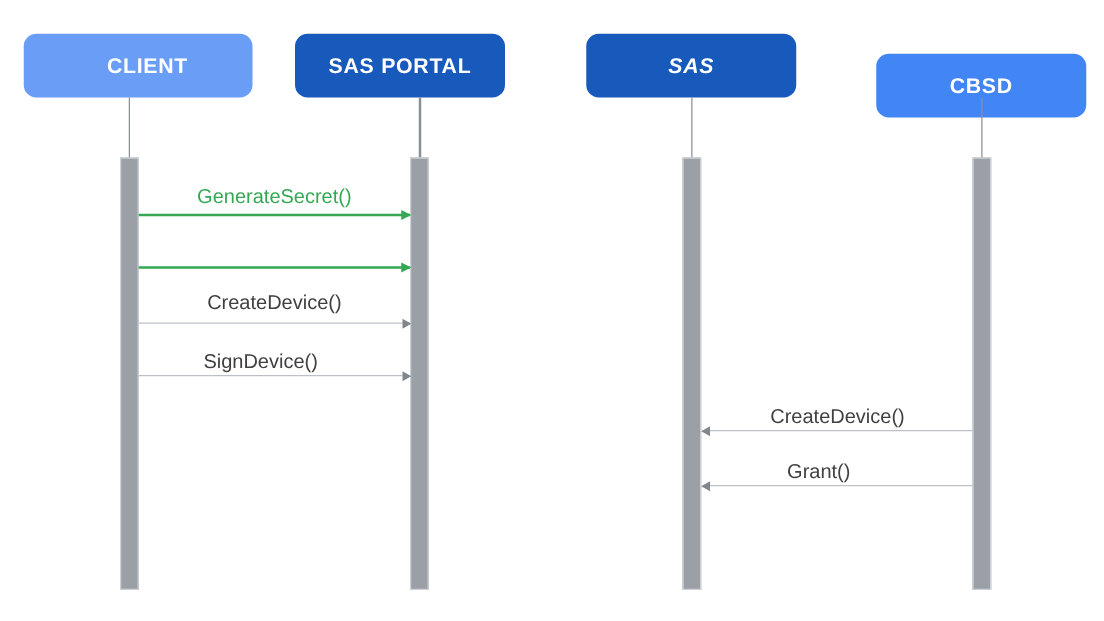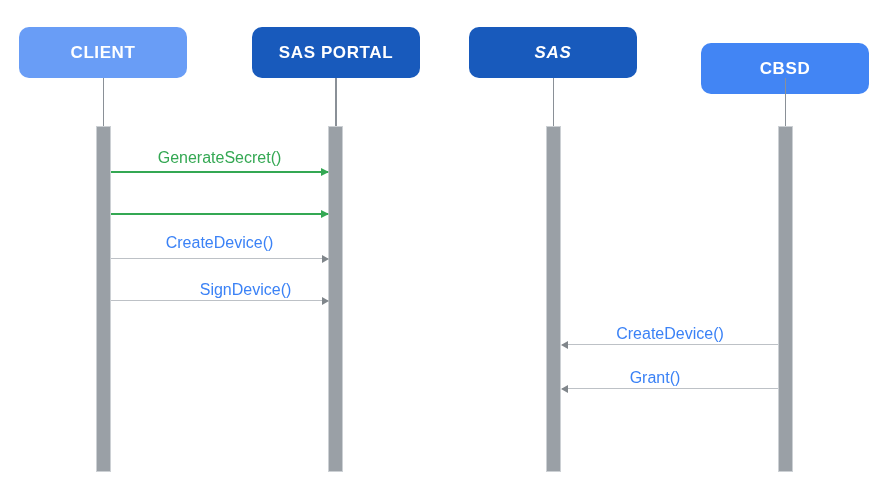--- a/index.html
+++ b/index.html
@@ -44,21 +44,21 @@
     border: 1px solid #ccd0d4;
     box-sizing: content-box;
   }
   .msg-label {
     position: absolute;
     font-size: 16px;
     text-align: center;
     white-space: nowrap;
   }
   .msg-label.green { color: #34a853; }
-  .msg-label.gray  { color: #3b82f6; }
+  .msg-label.gray  { color: #404040; }
   .msg-line {
     position: absolute;
     height: 0;
   }
   .msg-line.green { border-top: 2px solid #34a853; }
   .msg-line.gray  { border-top: 1.5px solid #bdc1c6; }
   .arrowhead {
     position: absolute;
     width: 0;
     height: 0;
@@ -80,24 +80,24 @@
     border-top: 4px solid transparent;
     border-bottom: 4px solid transparent;
     border-right: 7px solid #80868b;
   }
 </style>
 </head>
 <body>
 
 <div class="canvas">
 
-  <div class="actor actor-light" style="left:19px;">
+  <div class="actor actor-light" style="left:19px;padding-left:15px;">
       <span>CLIENT</span>
     </div>
-  <div class="actor actor-dark" style="left:252px;">
+  <div class="actor actor-dark" style="left:236px;">
       <span>SAS PORTAL</span>
     </div>
   <div class="actor actor-dark" style="left:469px;font-style:italic;">
       <span>SAS</span>
     </div>
   <div class="actor actor-cbsd" style="left:701px;">
       <span>CBSD</span>
     </div>
 
   <div class="lifeline" style="left:102.5px;"></div>
@@ -117,21 +117,21 @@
 
   <div class="msg-line green" style="left:111px; width:217px; top:213px;">
     <span class="arrowhead right green"></span>
   </div>
 
   <div class="msg-label gray" style="left:111px; width:217px; top:234px;">CreateDevice()</div>
   <div class="msg-line gray" style="left:111px; width:217px; top:258px;">
     <span class="arrowhead right gray"></span>
   </div>
 
-  <div class="msg-label gray" style="left:111px; width:195px; top:281px;padding-left:37px;">SignDevice()</div>
+  <div class="msg-label gray" style="left:111px; width:195px; top:281px;">SignDevice()</div>
   <div class="msg-line gray" style="left:111px; width:217px; top:300px;">
     <span class="arrowhead right gray"></span>
   </div>
 
   <div class="msg-label gray" style="left:562px; width:216px; top:325px;">CreateDevice()</div>
   <div class="msg-line gray" style="left:562px; width:216px; top:344px;">
     <span class="arrowhead left gray"></span>
   </div>
 
   <div class="msg-label gray" style="left:562px; width:186px; top:369px;">Grant()</div>

